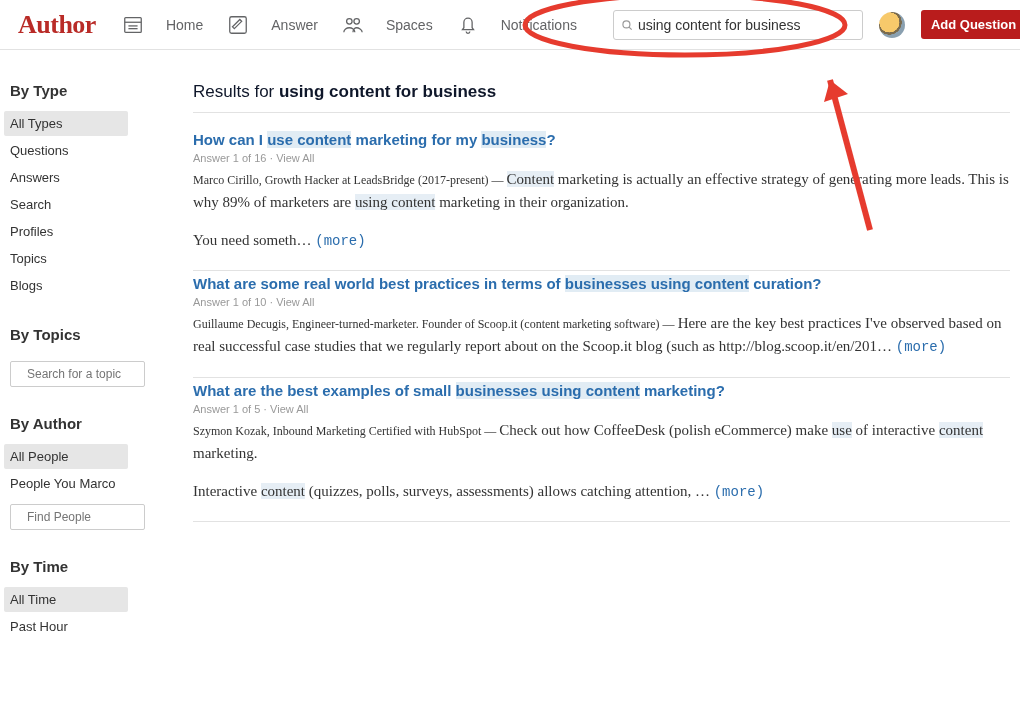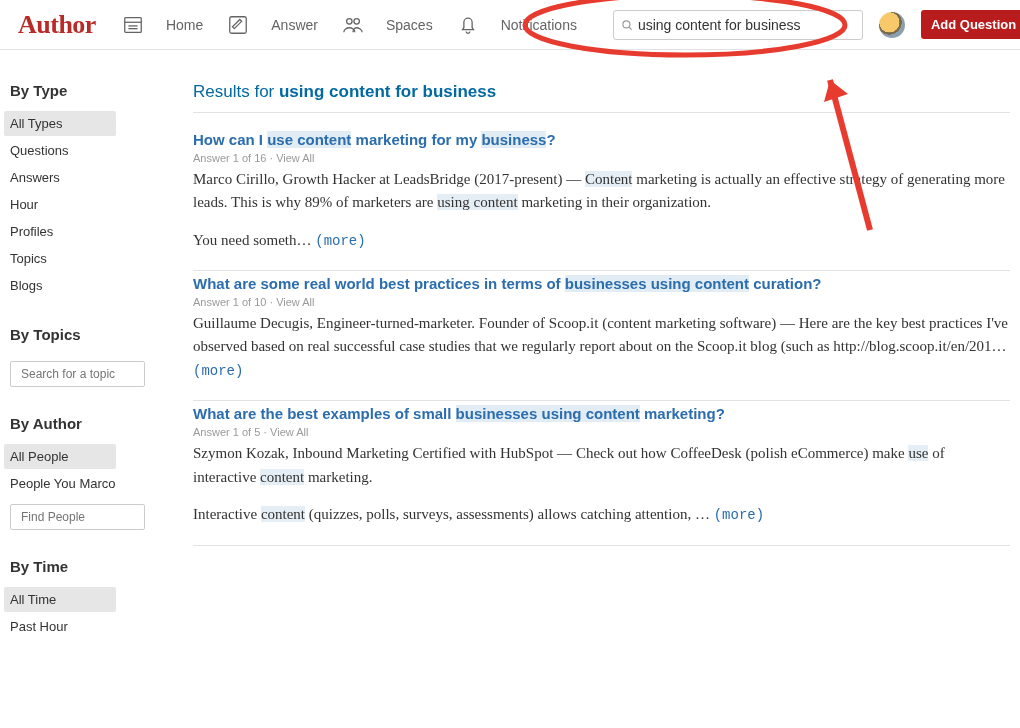--- a/index.html
+++ b/index.html
@@ -12,34 +12,34 @@
   .search-box{display:flex;align-items:center;flex:0 0 250px;border:1px solid #ccc;border-radius:3px;height:30px;padding:0 6px;margin-left:18px;background:#fff}
   .search-box svg{width:14px;height:14px;stroke:#999;fill:none;stroke-width:2;flex-shrink:0}
   .search-box input{border:none;outline:none;font-size:14px;flex:1;color:#333;padding-left:4px;background:transparent}
   .avatar{width:26px;height:26px;border-radius:50%;background:radial-gradient(circle at 40% 40%,#f7c96b 0 45%,#7a6b4e 46% 55%,#8aa0b0 56% 100%);margin-left:8px;flex-shrink:0}
   .cta{background:#b91c1c;color:#fff;border-radius:3px;font-size:13px;font-weight:700;padding:7px 10px;margin-left:8px;cursor:pointer;white-space:nowrap}
   .container{display:flex;padding:32px 10px 0 10px;max-width:1020px}
   .sidebar{width:165px;flex-shrink:0}
   .side-section{margin-bottom:28px}
   .side-heading{font-weight:700;font-size:15px;color:#333;margin-bottom:12px}
   .side-item{display:block;font-size:13px;color:#333;padding:5px 6px;border-radius:2px;cursor:pointer;margin-left:-6px;margin-bottom:2px}
-  .side-item.active{background:#e6e6e6;color:#333;width:112px}
-  .side-input{width:135px;border:1px solid #ccc;border-radius:2px;padding:5px 10px;font-size:12px;color:#666;margin-top:6px}
+  .side-item.active{background:#e6e6e6;color:#333;width:124px}
+  .side-input{width:135px;border:1px solid #ccc;border-radius:2px;padding:5px 16px;font-size:12px;color:#666;margin-top:6px}
   .main{flex:1;padding-left:18px}
-  .results-title{font-size:17px;color:#0369a1;margin-bottom:10px}
+  .results-title{font-size:17px;color:#0f172a;margin-bottom:10px}
   .results-title .q{font-weight:700}
   .divider{border:none;border-top:1px solid #e2e2e2;margin:0 0 16px 0}
   .result{padding-bottom:18px;border-bottom:1px solid #e2e2e2;margin-bottom:2px}
   .r-title{color:#2b6dad;font-weight:700;font-size:15px;line-height:1.4;display:inline;cursor:pointer}
   .r-title .hl{background:#e1ecf4}
   .r-meta{color:#999;font-size:11px;margin-top:2px}
   .r-meta .va{color:#999;cursor:pointer}
   .r-body{font-family:Georgia,serif;font-size:15px;color:#333;line-height:1.55;margin-top:4px}
   .r-body .hl{background:#e6eef5}
-  .byline{font-family:Georgia,serif;font-size:15px;color:#333}
+  .byline{font-family:Georgia,serif;font-size:12px;color:#333}
   .more{color:#2b6dad;cursor:pointer;font-family:Liberation Mono, monospace;font-size:14px}
   .annot{position:absolute;pointer-events:none}
 </style>
 </head>
 <body>
 
 <div class="header">
   <div class="logo">Author</div>
   <div class="nav">
     <div class="nav-item">
@@ -87,21 +87,21 @@
 </div>
 
 <div class="container">
   <div class="sidebar">
 
     <div class="side-section">
       <div class="side-heading">By Type</div>
       <span class="side-item active">All Types</span>
       <span class="side-item">Questions</span>
       <span class="side-item">Answers</span>
-      <span class="side-item">Hour</span>
+      <span class="side-item">Search</span>
       <span class="side-item">Profiles</span>
       <span class="side-item">Topics</span>
       <span class="side-item">Blogs</span>
     </div>
 
     <div class="side-section">
       <div class="side-heading">By Topics</div>
       <input class="side-input" placeholder="Search for a topic" style="">
     </div>
 

